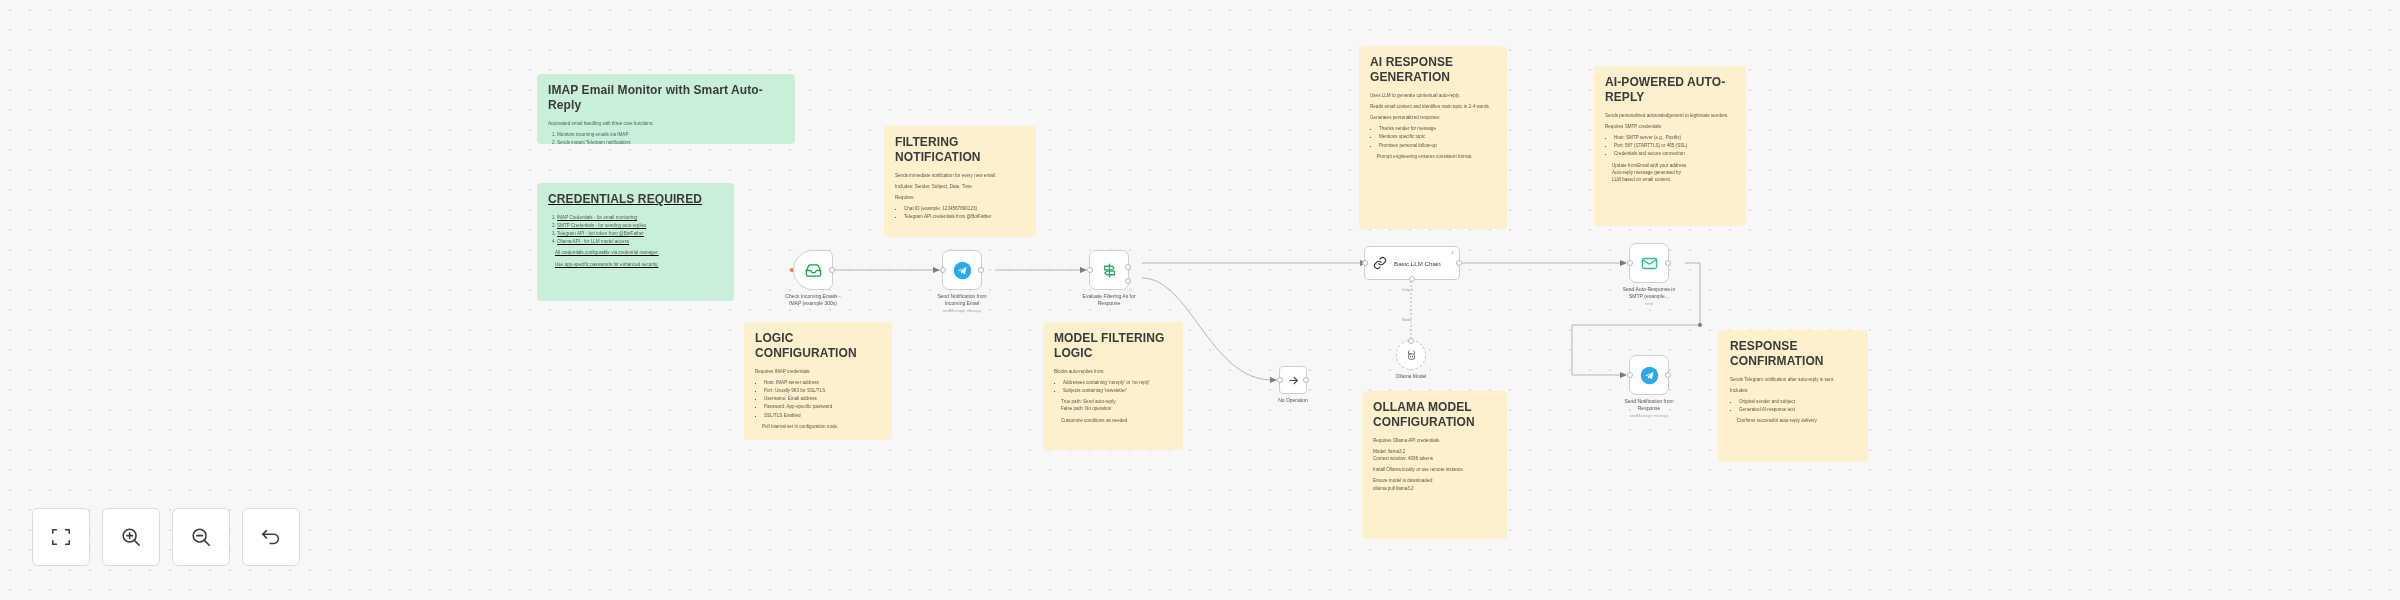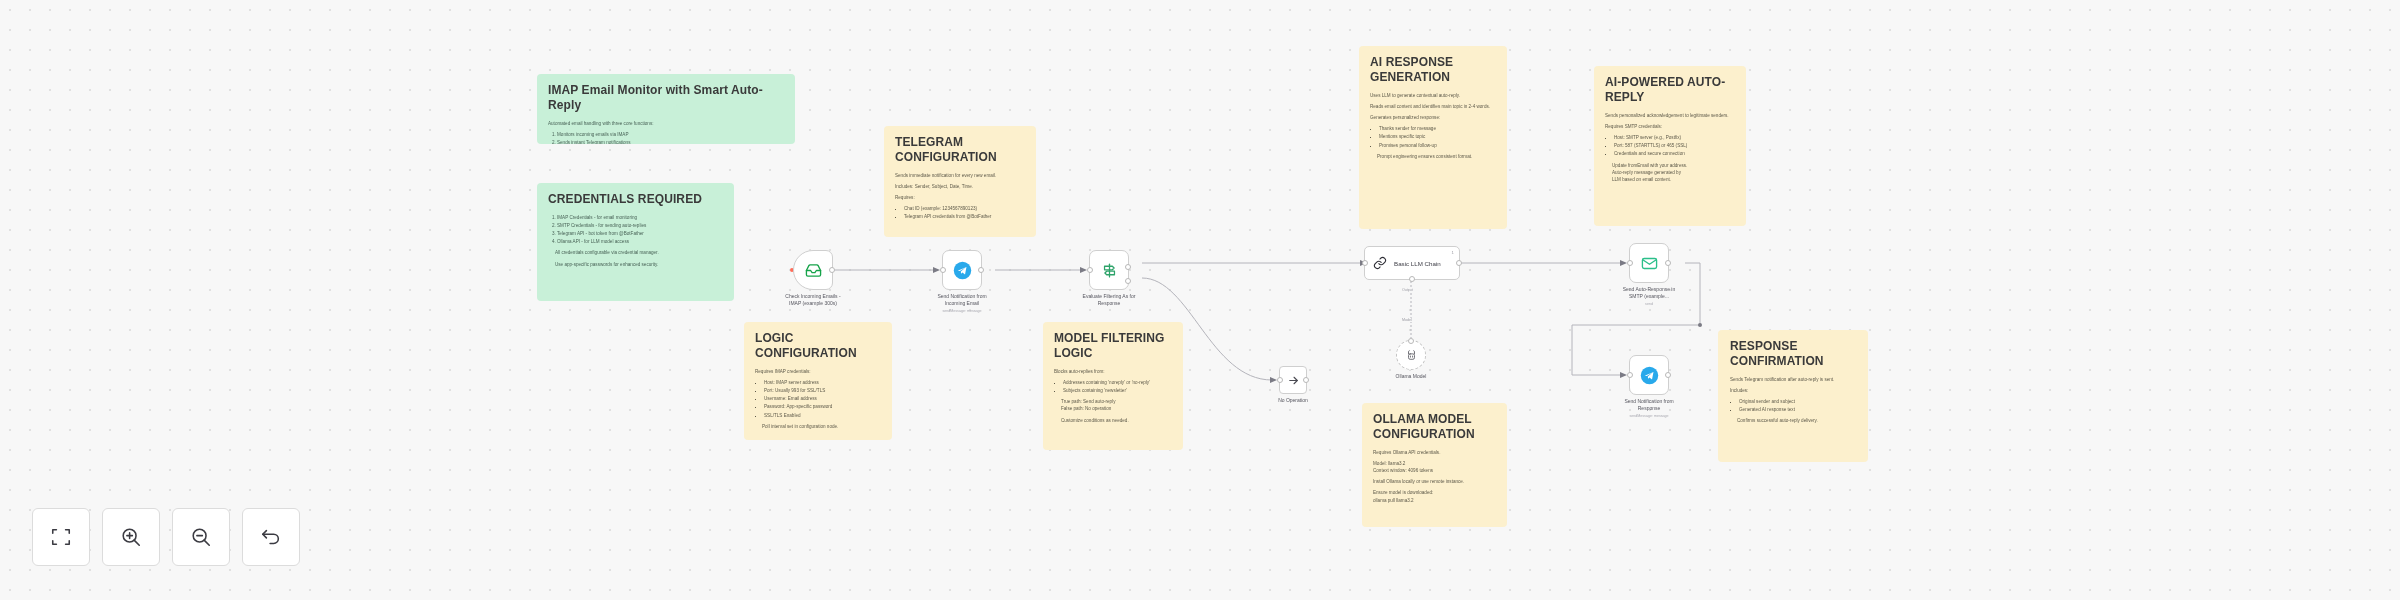--- a/index.html
+++ b/index.html
@@ -158,34 +158,34 @@
     <h3>IMAP Email Monitor with Smart Auto-Reply</h3>
     <p>Automated email handling with three core functions:</p>
     <ol>
       <li>Monitors incoming emails via IMAP</li>
       <li>Sends instant Telegram notifications</li>
       <li>Auto-replies to legitimate emails while filtering spam</li>
     </ol>
     <p class="indent">Filters out noreply addresses and newsletters.</p>
   </div>
 
-  <div class="note green" style="left:537px; top:183px; width:197px; height:118px;">
+  <div class="note green" style="left:537px; top:183px; width:197px; height:118px;text-decoration:underline;">
     <h3>CREDENTIALS REQUIRED</h3>
     <ol>
       <li>IMAP Credentials - for email monitoring</li>
       <li>SMTP Credentials - for sending auto-replies</li>
       <li>Telegram API - bot token from @BotFather</li>
       <li>Ollama API - for LLM model access</li>
     </ol>
     <p class="indent">All credentials configurable via credential manager.</p>
     <p class="indent">Use app-specific passwords for enhanced security.</p>
   </div>
 
   <div class="note yellow" style="left:884px; top:126px; width:152px; height:111px;">
-    <h3>TELEGRAM CONFIGURATION</h3>
+    <h3>FILTERING NOTIFICATION</h3>
     <p>Sends immediate notification for every new email.</p>
     <p>Includes: Sender, Subject, Date, Time.</p>
     <p>Requires:</p>
     <ul>
       <li>Chat ID (example: 1234567890123)</li>
       <li>Telegram API credentials from @BotFather</li>
     </ul>
   </div>
 
   <div class="note yellow" style="left:744px; top:322px; width:148px; height:118px;">
@@ -233,21 +233,21 @@
     <ul>
       <li>Host: SMTP server (e.g., Postfix)</li>
       <li>Port: 587 (STARTTLS) or 465 (SSL)</li>
       <li>Credentials and secure connection</li>
     </ul>
     <p class="indent" style="white-space:pre-line">Update fromEmail with your address.
 Auto-reply message generated by
 LLM based on email content.</p>
   </div>
 
-  <div class="note yellow" style="left:1362px; top:403px; width:145px; height:124px;">
+  <div class="note yellow" style="left:1362px; top:391px; width:145px; height:148px;">
     <h3>OLLAMA MODEL CONFIGURATION</h3>
     <p>Requires Ollama API credentials.</p>
     <p style="white-space:pre-line">Model: llama3.2
 Context window: 4096 tokens</p>
     <p>Install Ollama locally or use remote instance.</p>
     <p style="white-space:pre-line">Ensure model is downloaded:
 ollama pull llama3.2</p>
   </div>
 
   <div class="note yellow" style="left:1718px; top:330px; width:150px; height:132px;padding-left:12px;">

